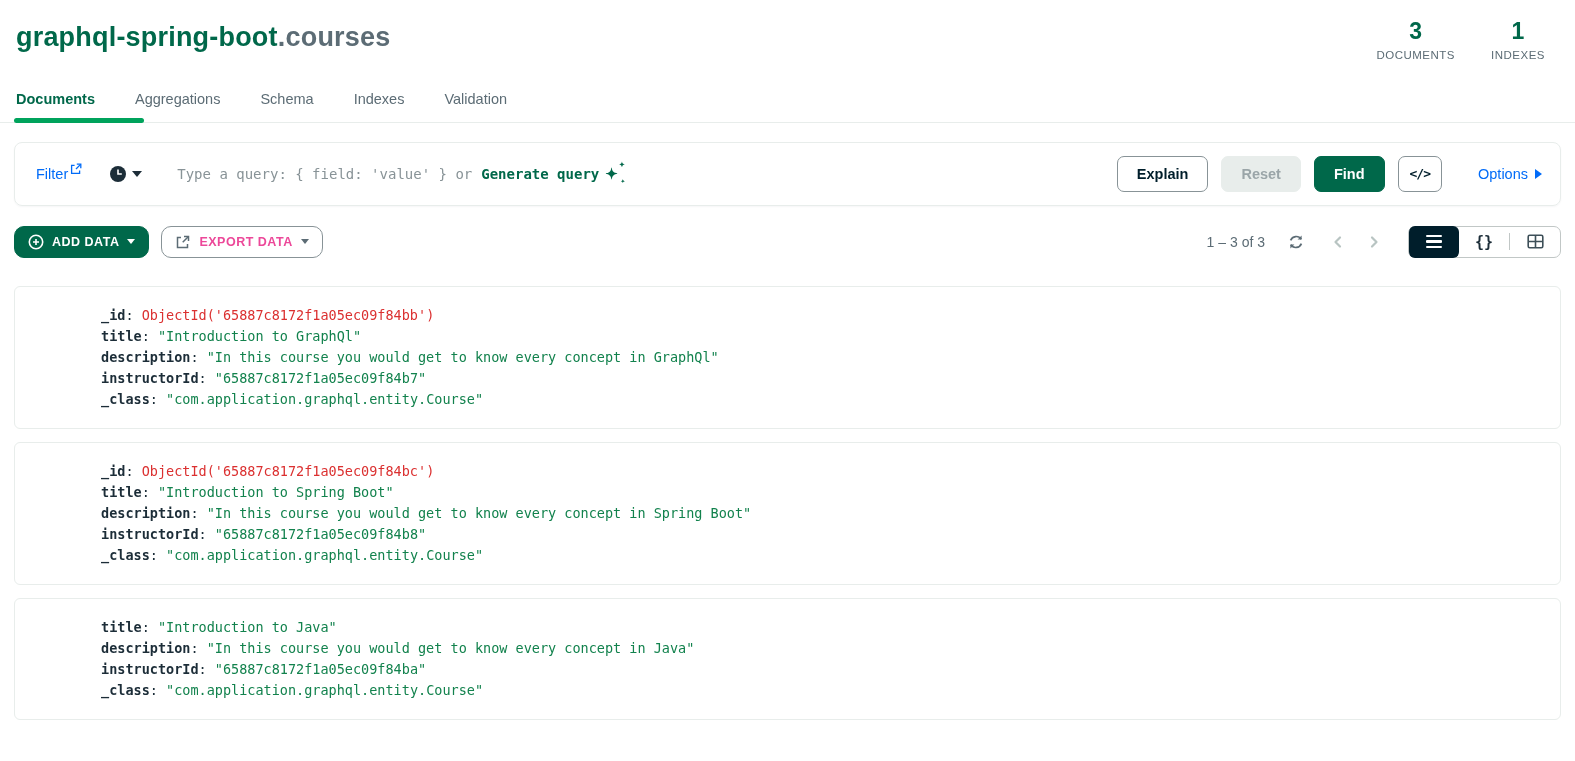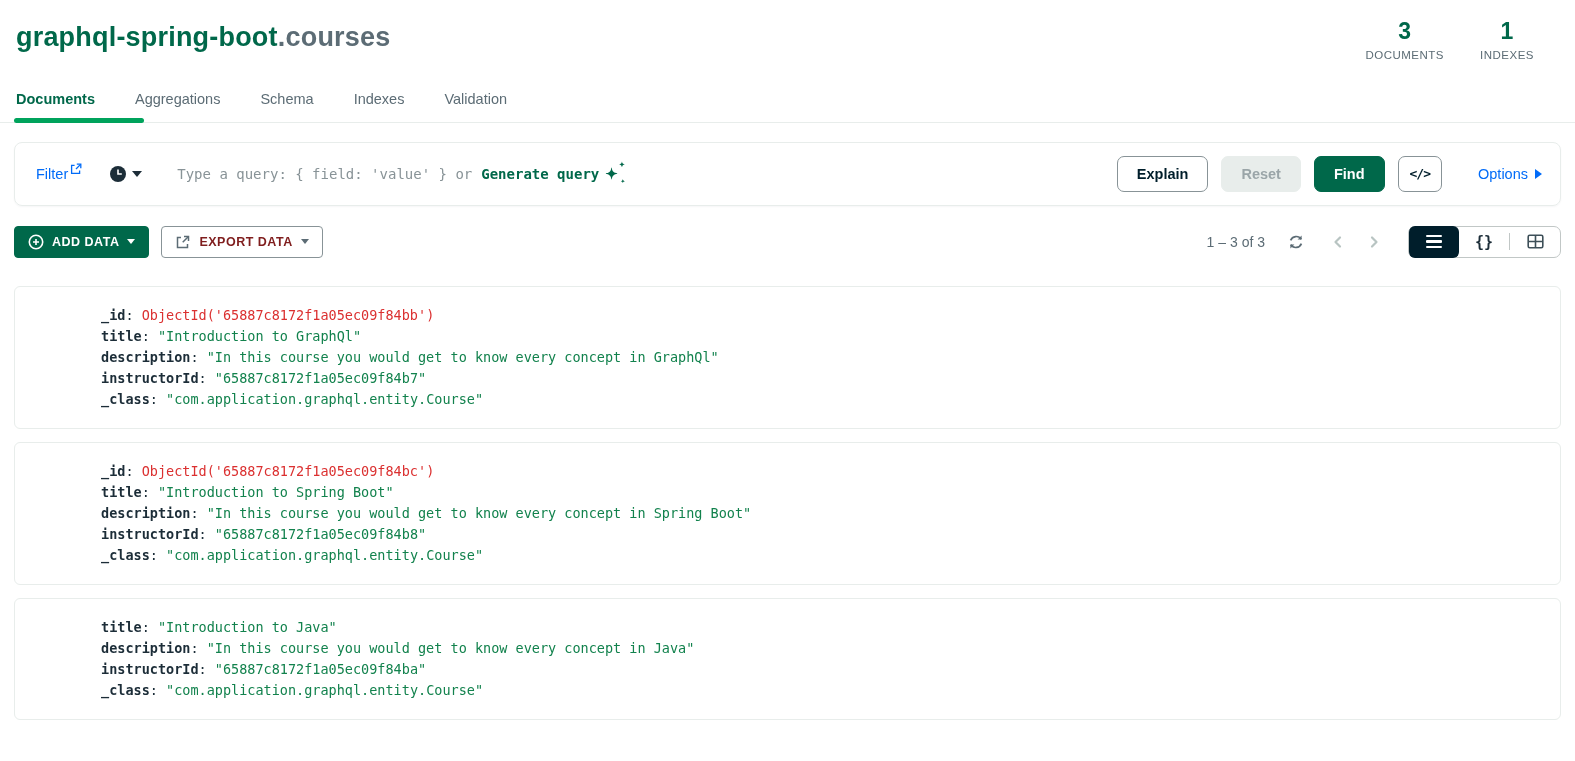--- a/index.html
+++ b/index.html
@@ -6,21 +6,21 @@
   html,body { margin:0; padding:0; }
   body {
     width:1575px; height:761px;
     background:#ffffff;
     font-family:"Liberation Sans", sans-serif;
     color:#001E2B;
     overflow:hidden;
   }
 
   
-  .header { display:flex; justify-content:space-between; align-items:flex-start; padding:20px 35px 0 16px; }
+  .header { display:flex; justify-content:space-between; align-items:flex-start; padding:20px 24px 0 16px; }
   .ns-title { margin:0; font-size:27px; font-weight:700; letter-spacing:.2px; line-height:1.3; }
   .ns-db { color:#00684A; }
   .ns-sep, .ns-coll { color:#5C6C75; }
   .stats { display:flex; gap:36px; text-align:center; padding-right:6px; margin-top:-2px; }
   .stat-value { color:#00684A; font-size:23px; font-weight:700; line-height:1.2; }
   .stat-label { color:#5C6C75; font-size:11.5px; letter-spacing:.5px; margin-top:3px; }
 
   
   .tabs { display:flex; gap:40px; padding-left:16px; margin-top:22px; border-bottom:1px solid #E8EDEB; }
   .tab { position:relative; font-size:14.5px; font-weight:500; color:#5C6C75; padding:8px 0 15px; cursor:pointer; }
@@ -45,25 +45,25 @@
          display:flex; align-items:center; justify-content:center; cursor:pointer; font-family:"Liberation Sans",sans-serif;text-align:center; }
   .btn-explain { background:#fff; border:1px solid #889397; color:#001E2B; }
   .btn-reset   { background:#E8EDEB; border:1px solid #E8EDEB; color:#9AA5A8; cursor:default; }
   .btn-find    { background:#00684A; border:1px solid #00684A; color:#fff; font-weight:700; }
   .btn-code    { background:#fff; border:1px solid #889397; color:#001E2B; font-family:"DejaVu Sans Mono",monospace; font-weight:700; font-size:13px; padding:0 11px; letter-spacing:-1px; }
   .options-link { color:#016BF8; font-size:14.5px; display:flex; align-items:center; gap:7px; margin-left:23px; cursor:pointer; }
   .caret-right-blue { width:0; height:0; border-top:5px solid transparent; border-bottom:5px solid transparent; border-left:7px solid #016BF8; }
 
   
   .toolbar { display:flex; align-items:center; margin:20px 14px 0; }
-  .pill-btn { height:32px; border-radius:4px; display:flex; align-items:center; gap:8px; padding:0 13px;
+  .pill-btn { height:32px; border-radius:10px; display:flex; align-items:center; gap:8px; padding:0 13px;
               font-size:12.5px; font-weight:700; letter-spacing:.5px; cursor:pointer; }
   .add-btn { background:#00684A; color:#fff; border:1px solid #00684A; }
   .add-btn .caret-down { border-top-color:#fff; border-left-width:4px; border-right-width:4px; border-top-width:5px; }
-  .export-btn { margin-left:12px; background:#fff; color:#7f1d1d; border:1px solid #889397; }
+  .export-btn { margin-left:12px; background:#fff; color:#ec4899; border:1px solid #889397; }
   .export-btn .caret-down { border-top-color:#5C6C75; border-left-width:4px; border-right-width:4px; border-top-width:5px; }
 
   .toolbar-right { margin-left:auto; display:flex; align-items:center; }
   .pagination { color:#5C6C75; font-size:14px; margin-right:17px; }
   .icon-btn { display:flex; align-items:center; justify-content:center; width:28px; height:28px; cursor:pointer; }
   .refresh-btn { margin-right:14px; }
   .chev-btn { margin-right:8px; cursor:default; }
   .seg-control { display:flex; align-items:center; height:32px; border:1px solid #C1C7C6; border-radius:7px; background:#fff; margin-left:12px; }
   .seg-item { width:50px; height:32px; display:flex; align-items:center; justify-content:center; cursor:pointer; }
   .seg-item.active { background:#001E2B; border-radius:6px; }

